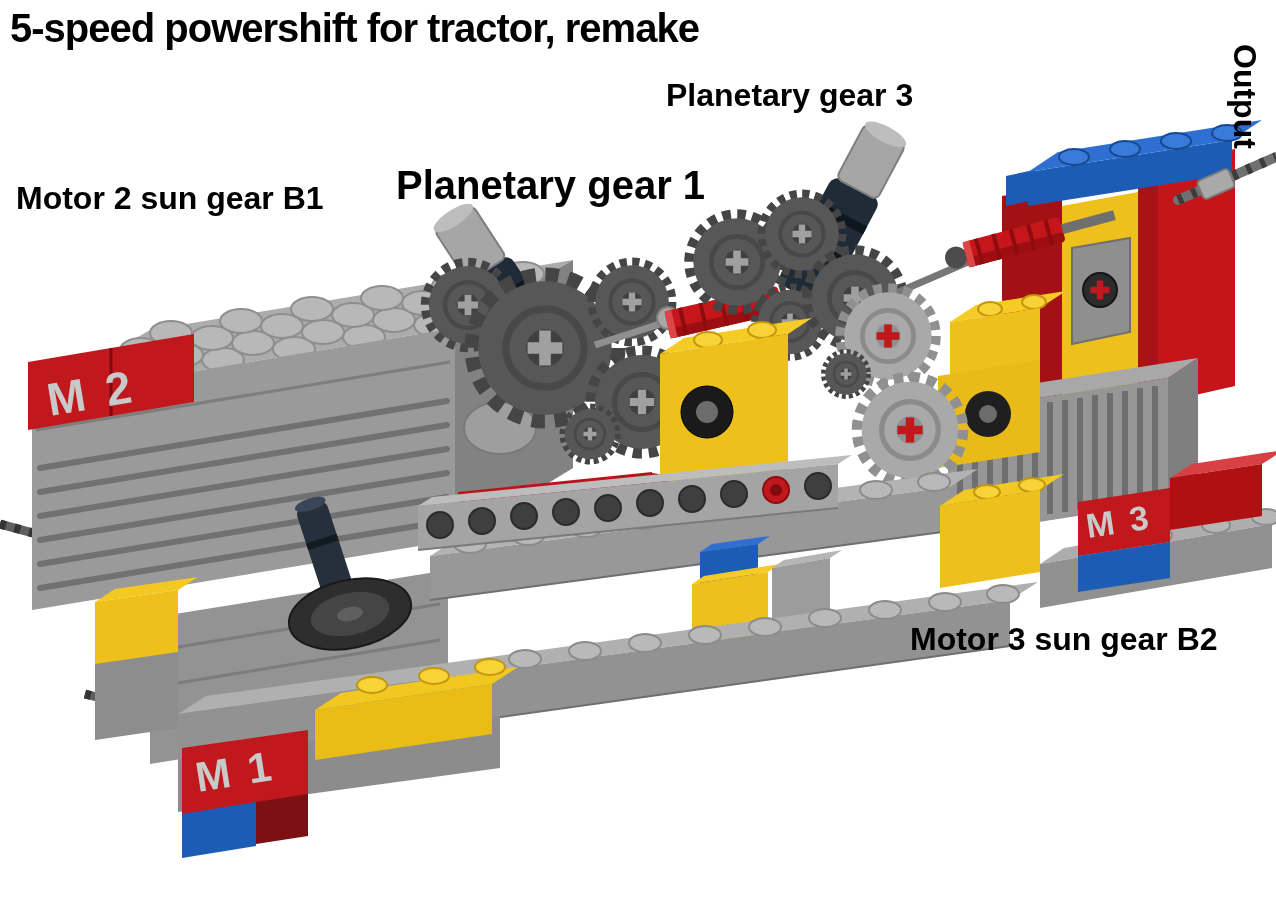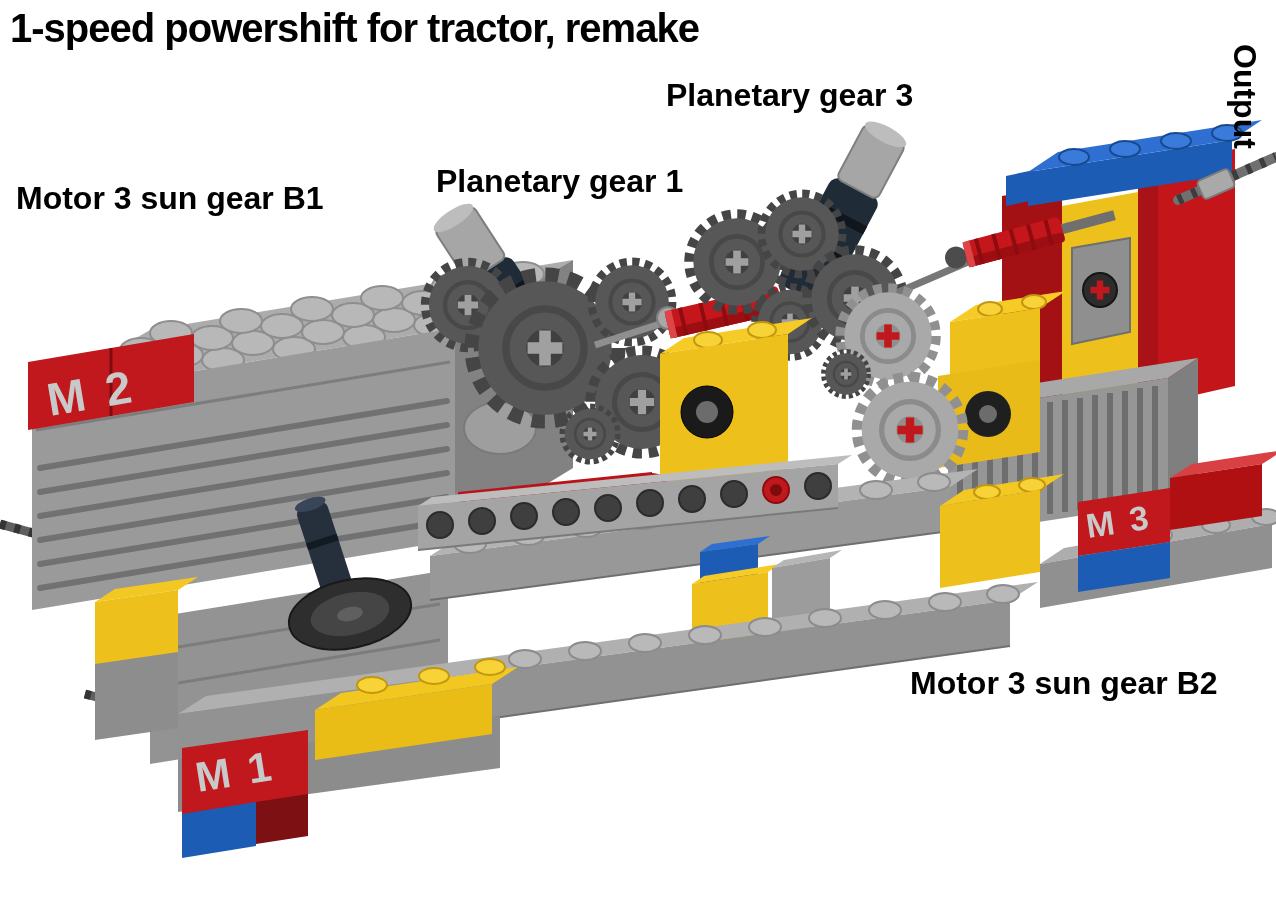--- a/index.html
+++ b/index.html
@@ -3,24 +3,24 @@
 <meta charset="utf-8">
 <style>
   html,body{margin:0;padding:0;background:#fff;}
   #stage{position:relative;width:1276px;height:900px;background:#fff;overflow:hidden;
          font-family:"Liberation Sans",sans-serif;}
   #model{position:absolute;left:0;top:0;z-index:1;}
   .lbl{position:absolute;z-index:2;font-weight:bold;color:#000;white-space:nowrap;
        font-family:"Liberation Sans",sans-serif;}
   .title{left:10px;top:6px;font-size:40px;letter-spacing:-1px;}
   .lbl-m2{left:16px;top:180px;font-size:32px;}
-  .lbl-p1{left:396px;top:163px;font-size:32px;margin-left:40px;}
+  .lbl-p1{left:396px;top:163px;font-size:40px;}
   .lbl-p2{left:666px;top:77px;font-size:32px;}
   .lbl-out{left:1226px;top:44px;font-size:32px;writing-mode:vertical-rl;}
-  .lbl-m3{left:910px;top:621px;font-size:32px;margin-top:44px;}
+  .lbl-m3{left:910px;top:621px;font-size:32px;}
   .lbl-m1{left:256px;top:836px;font-size:32px;}
   text.badge{font-family:"Liberation Sans",sans-serif;font-weight:bold;fill:#c9c9c9;}
 </style>
 </head>
 <body>
 
 <div id="stage">
 
 <svg id="model" width="1276" height="900" viewBox="0 0 1276 900" xmlns="http://www.w3.org/2000/svg">
   <defs>
@@ -358,21 +358,21 @@
     <polygon points="315,710 492,684 518,667 341,693" fill="#f2c71f"></polygon>
     <g fill="#f7d337" stroke="#c2960f" stroke-width="2">
       <ellipse cx="372" cy="685" rx="15" ry="8"></ellipse>
           <ellipse cx="434" cy="676" rx="15" ry="8"></ellipse>
       <ellipse cx="490" cy="667" rx="15" ry="8"></ellipse>
     </g>
     <polygon points="315,710 492,684 492,734 315,760" fill="#e9bd16"></polygon>
   </g>
 </svg>
 
-<div class="lbl title">1-speed powershift for tractor, remake</div>
-<div class="lbl lbl-m2">Motor 3 sun gear B1</div>
+<div class="lbl title">5-speed powershift for tractor, remake</div>
+<div class="lbl lbl-m2">Motor 2 sun gear B1</div>
 <div class="lb l"></div>
 <div class="lbl lbl-p1">Planetary gear 1</div>
 <div class="lbl lbl-p2">Planetary gear 3</div>
 <div class="lbl lbl-out">Output</div>
 <div class="lbl lbl-m3">Motor 3 sun gear B2</div>
 
 </div>
 
 </body></html>

